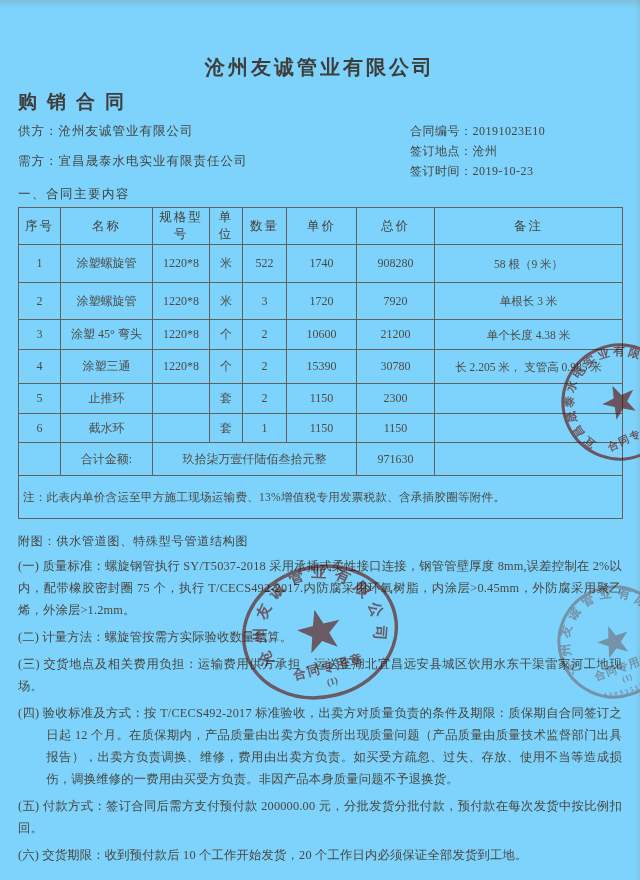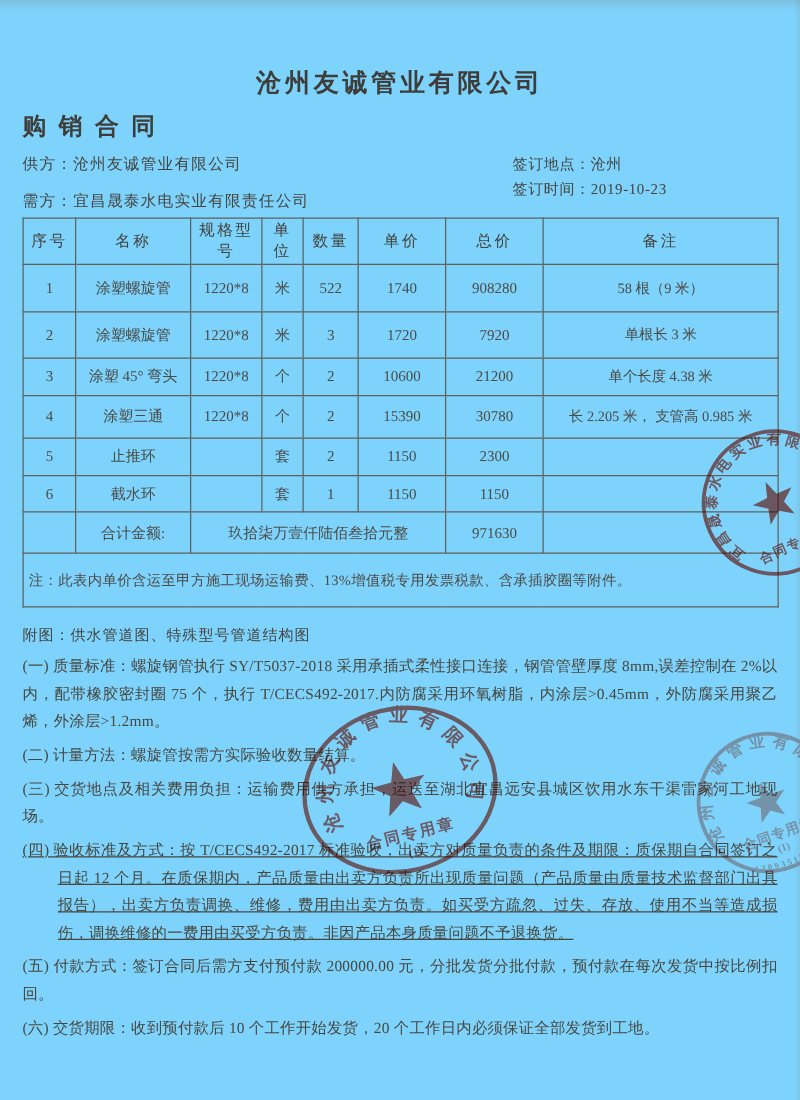--- a/index.html
+++ b/index.html
@@ -47,46 +47,48 @@
   .r5{height:30px}.r6{height:29px}.rt{height:33px}
   td.remark{font-size:11.5px;line-height:14px;padding:1px 6px;}
   tr.noterow td{height:34px;text-align:left;padding:4px 4px;font-size:11.5px;letter-spacing:0.3px;}
   .attachment{margin:14px 18px 0;font-size:12px;letter-spacing:0.8px;}
   .sec2-heading{margin:12px 18px 0;font-size:12.5px;letter-spacing:1.5px;color:#3f3e3a;}
   .clauses{margin:0 18px;}
   .clauses p{
     margin:5px 0 0;font-size:12.3px;line-height:22px;letter-spacing:0.2px;
     text-align:justify;color:#48473f;
   }
-  .clauses p:nth-of-type(4){padding-left:2.3em;text-indent:-2.3em;text-decoration:underline;}
+  .clauses p:nth-of-type(4){padding-left:2.3em;text-indent:-2.3em;}
   svg.seal{position:absolute;mix-blend-mode:multiply;pointer-events:none;z-index:20;}
   #sealA{left:556px;top:342px;}
   #sealB{left:240px;top:558px;}
   #sealC{left:554px;top:584px;}
   .seal text{font-family:"Liberation Serif","DejaVu Serif",serif;font-weight:bold;}
 </style>
 </head>
 <body>
 
 <div class="page">
 
   <div class="title">沧州友诚管业有限公司</div>
   <div class="subtitle">购销合同</div>
 
   <div class="meta">
     <div class="left">
       <div class="line1">供方：沧州友诚管业有限公司</div>
       <div class="line2">需方：宜昌晟泰水电实业有限责任公司</div>
     </div>
     <div class="right">
+      <div>合同编号：20191023E10</div>
       <div>签订地点：沧州</div>
       <div>签订时间：2019-10-23</div>
     </div>
   </div>
 
+  <div class="sec-heading">一、合同主要内容</div>
 
   <table class="items">
     <colgroup>
       <col style="width:42px">
         <col style="width:92px">
         <col style="width:57px">
         <col style="width:33px">
       <col style="width:44px">
         <col style="width:70px">
         <col style="width:78px">

